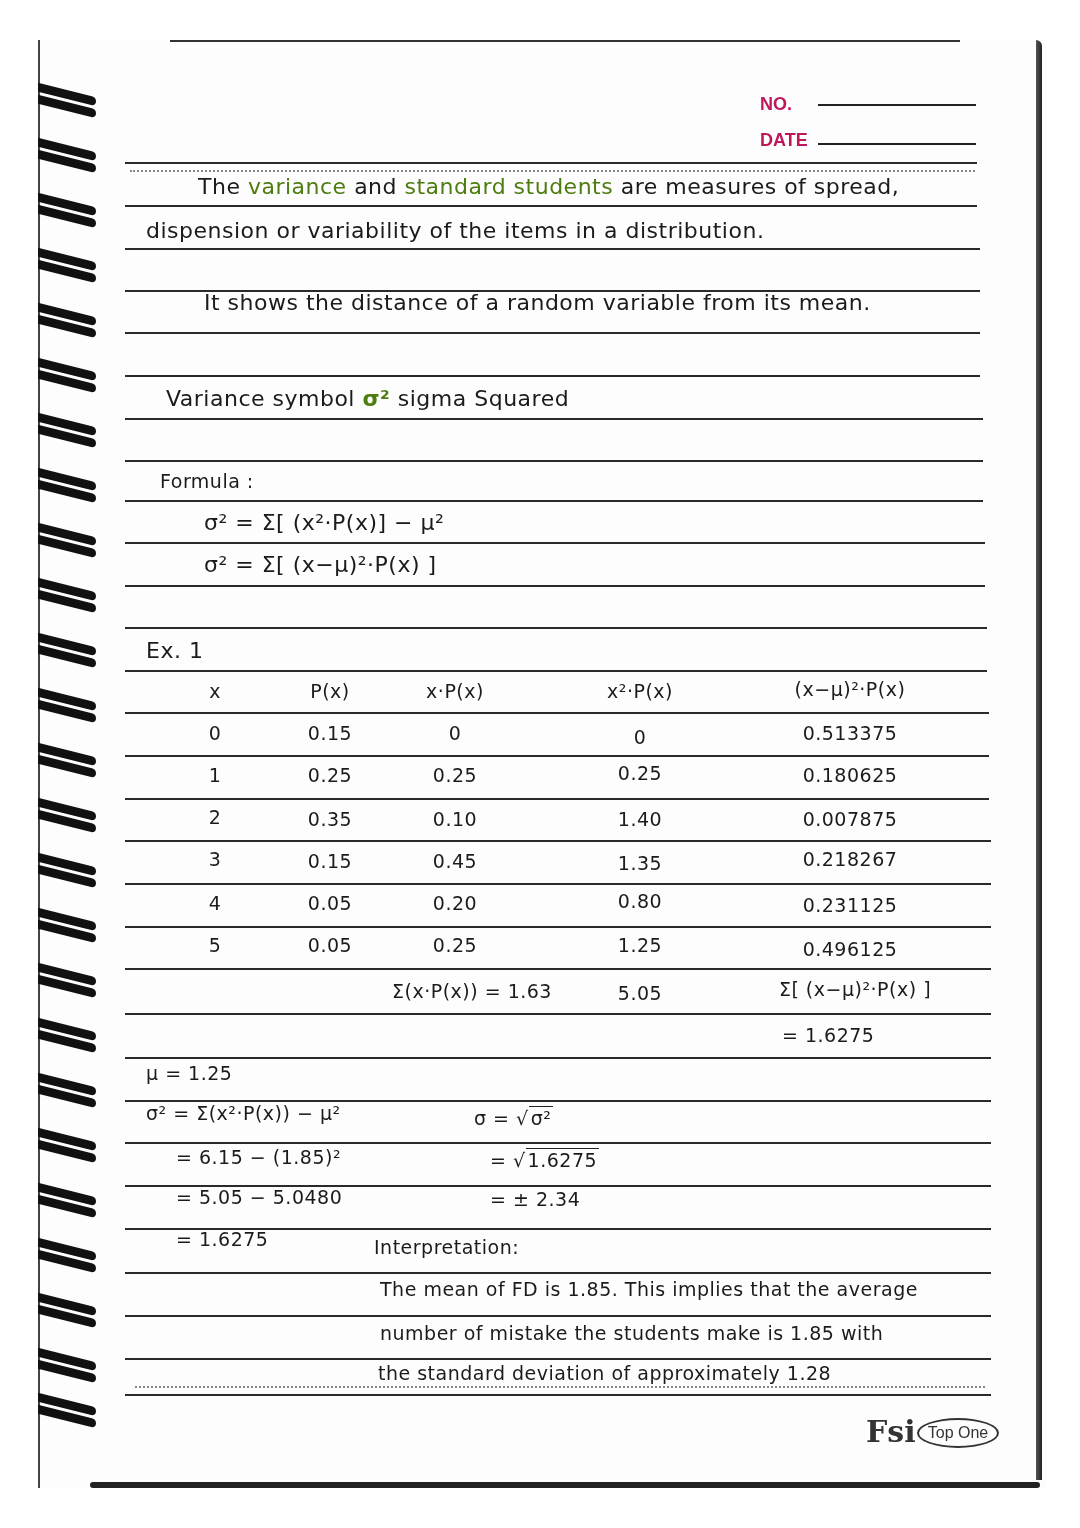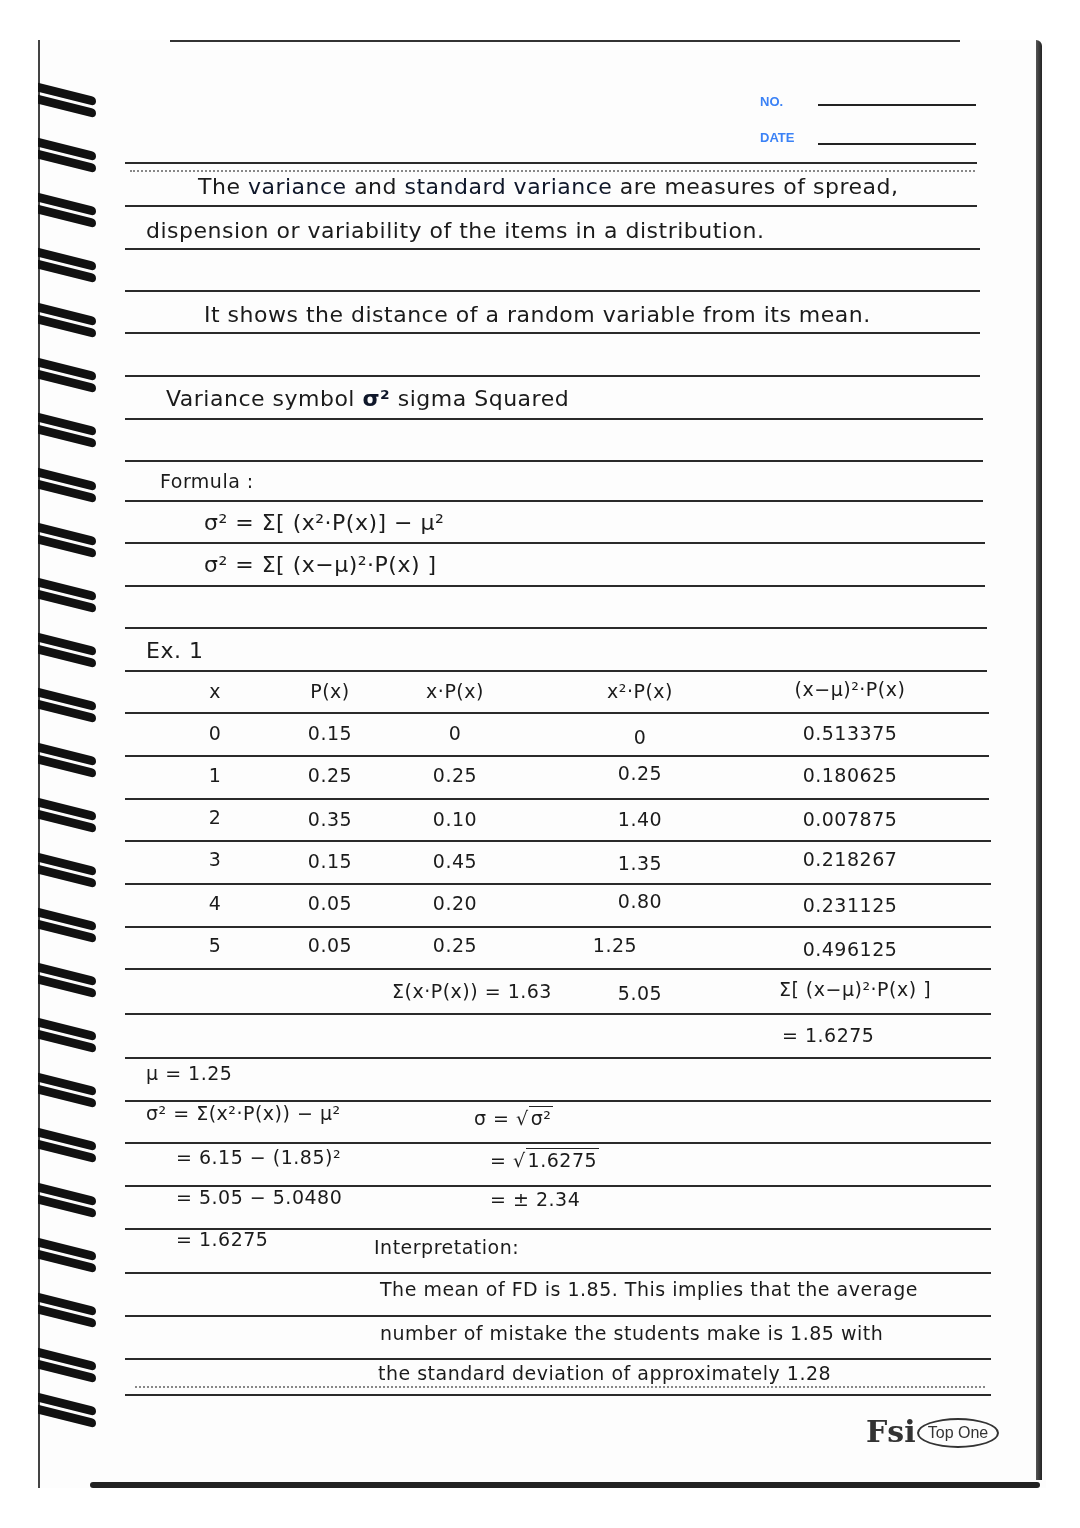--- a/index.html
+++ b/index.html
@@ -41,26 +41,26 @@
     }
     .dotted {
       position: absolute; height: 0; border-top: 2px dotted #888;
     }
 
     .hw {
       position: absolute; white-space: nowrap;
       font-family: "DejaVu Sans", sans-serif;
       color: #1b1b1b; font-size: 22px; letter-spacing: 0.5px;
     }
-    .pink { color: #0f172a; }
+    .pink { color: #4d7c0f; }
     .small { font-size: 19px; }
 
     .header-label {
       position: absolute; font-family: "Liberation Sans", sans-serif;
-      font-size: 13px; color: #3b82f6; font-weight: bold;
+      font-size: 18px; color: #be185d; font-weight: bold;
     }
     .header-line { position: absolute; height: 1.5px; background: #222; }
 
     .col { position: absolute; text-align: center; white-space: nowrap; }
 
     .brand {
       position: absolute; left: 866px; top: 1414px;
       font-family: "DejaVu Serif", serif; font-weight: bold; font-size: 30px; color: #333;
     }
     .brand-badge {
@@ -149,25 +149,25 @@
   <div class="ruled" style="left:125px; top:1358px; width:866px"></div>
   <div class="dotted" style="left:135px; top:1386px; width:850px"></div>
   <div class="ruled" style="left:125px; top:1394px; width:866px"></div>
 </div>
 
 <div>
   <div class="hw" style="left:198px; top:174px">
     <span>The</span>
     <span class="pink">variance</span>
     <span>and</span>
-    <span class="pink">standard variance</span>
+    <span class="pink">standard students</span>
     <span>are measures of spread,</span>
   </div>
   <div class="hw" style="left:146px; top:218px">dispension or variability of the items in a distribution.</div>
-  <div class="hw" style="left:204px; top:302px">It shows the distance of a random variable from its mean.</div>
+  <div class="hw" style="left:204px; top:290px">It shows the distance of a random variable from its mean.</div>
 </div>
 
 <div class="hw" style="left:166px; top:386px">
   <span>Variance symbol</span>
   <span class="pink" style="font-weight:bold">σ²</span>
   <span>sigma Squared</span>
 </div>
 
 <div>
   <div class="hw small" style="left:160px; top:470px">Formula :</div>
@@ -218,21 +218,21 @@
     <div class="hw col small" style="left:195px; top:892px; width:40px">4</div>
     <div class="hw col small" style="left:290px; top:892px; width:80px">0.05</div>
     <div class="hw col small" style="left:405px; top:892px; width:100px">0.20</div>
     <div class="hw col small" style="left:585px; top:890px; width:110px">0.80</div>
     <div class="hw col small" style="left:770px; top:894px; width:160px">0.231125</div>
   </div>
   <div>
     <div class="hw col small" style="left:195px; top:934px; width:40px">5</div>
     <div class="hw col small" style="left:290px; top:934px; width:80px">0.05</div>
     <div class="hw col small" style="left:405px; top:934px; width:100px">0.25</div>
-    <div class="hw col small" style="left:560px; top:934px; width:110px">1.25</div>
+    <div class="hw col small" style="left:585px; top:934px; width:110px">1.25</div>
     <div class="hw col small" style="left:770px; top:938px; width:160px">0.496125</div>
   </div>
 
   <div>
     <div class="hw small" style="left:392px; top:980px">Σ(x·P(x)) = 1.63</div>
     <div class="hw col small" style="left:585px; top:982px; width:110px">5.05</div>
     <div class="hw col small" style="left:760px; top:978px; width:190px">Σ[ (x−μ)²·P(x) ]</div>
     <div class="hw small" style="left:782px; top:1024px">= 1.6275</div>
   </div>
 </div>

